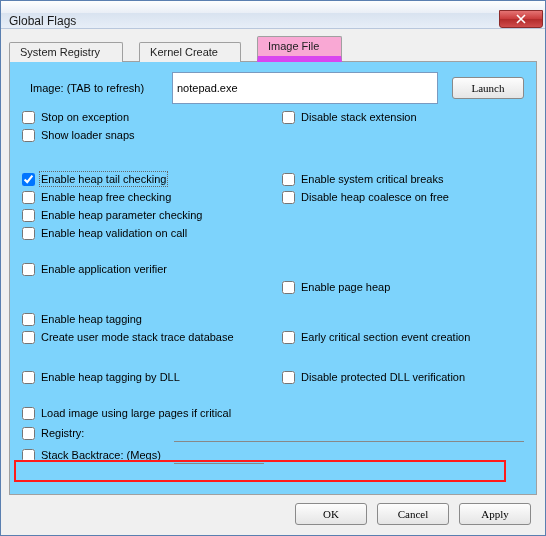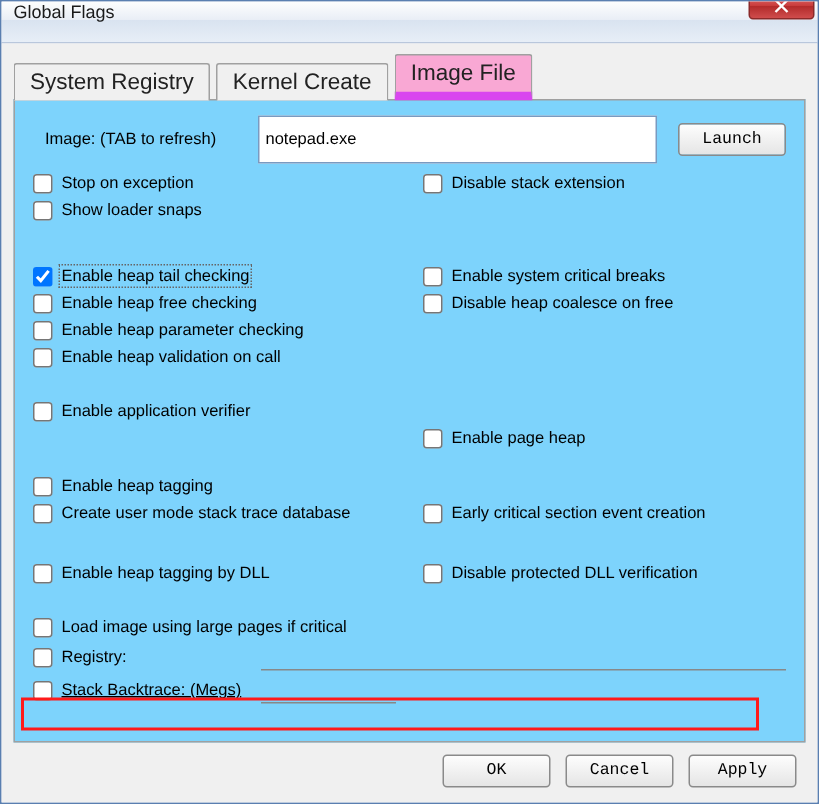--- a/index.html
+++ b/index.html
@@ -10,21 +10,21 @@
     background: #fff;
     width: 546px;
     height: 536px;
     overflow: hidden;
     border: 1px solid #5a7fb0;
   }
   .titlebar {
     height: 28px;
     background: linear-gradient(to bottom, #fdfefe 0%, #e9eef6 45%, #d9e3f0 46%, #e7eef7 100%);
     display: flex;
-    align-items: flex-start;
+    align-items: flex-end;
     padding: 0 2px 0 8px;
     border-bottom: 1px solid #b9c7dc;
   }
   .titlebar .title { flex: 1; color: #1a1a1a; font-size: 12px; }
   .titlebar .close {
     width: 44px; height: 18px;
     background: linear-gradient(to bottom, #e57373 0%, #c93c3c 49%, #b22a2a 50%, #cf4c4c 100%);
     border: 1px solid #8b2a2a;
     border-radius: 0 0 3px 3px;
     display: flex; align-items: center; justify-content: center;
@@ -41,23 +41,23 @@
   .tabstrip {
     display: flex;
     align-items: flex-end;
     position: relative;
     z-index: 2;
   }
   .tabstrip .tab {
     background: #fcfcfc;
     border: 1px solid #a0a0a0;
     border-bottom: none;
-    padding: 3px 10px 4px 10px;
-    margin-right: 4px;
-    font-size: 15px;
+    padding: 3px 22px 4px 10px;
+    margin-right: 16px;
+    font-size: 11px;
     position: relative;
     top: 1px;
     border-radius: 2px 2px 0 0;
     color: #222;
   }
   .tabstrip .tab.inactive { background: #f0f0f0; }
   .tabstrip .tab.active {
     background: #f9a8d4;
     border-bottom: 6px solid #d946ef;
     z-index: 3;
@@ -80,21 +80,21 @@
     padding: 1px 4px;
     font-family: inherit;
     font-size: 11px;
   }
   .btn {
     height: 22px;
     min-width: 72px;
     background: linear-gradient(to bottom, #fdfdfd, #e5e5e5);
     border: 1px solid #8a8a8a;
     border-radius: 3px;
-    font-family: Liberation Mono, monospace;
+    font-family: Liberation Serif, serif;
     font-size: 11px;
     padding: 0 10px;
   }
   .cols { display: flex; }
   .colL { width: 260px; }
   .colR { flex: 1; }
   .chk {
     display: flex;
     align-items: center;
     height: 18px;

